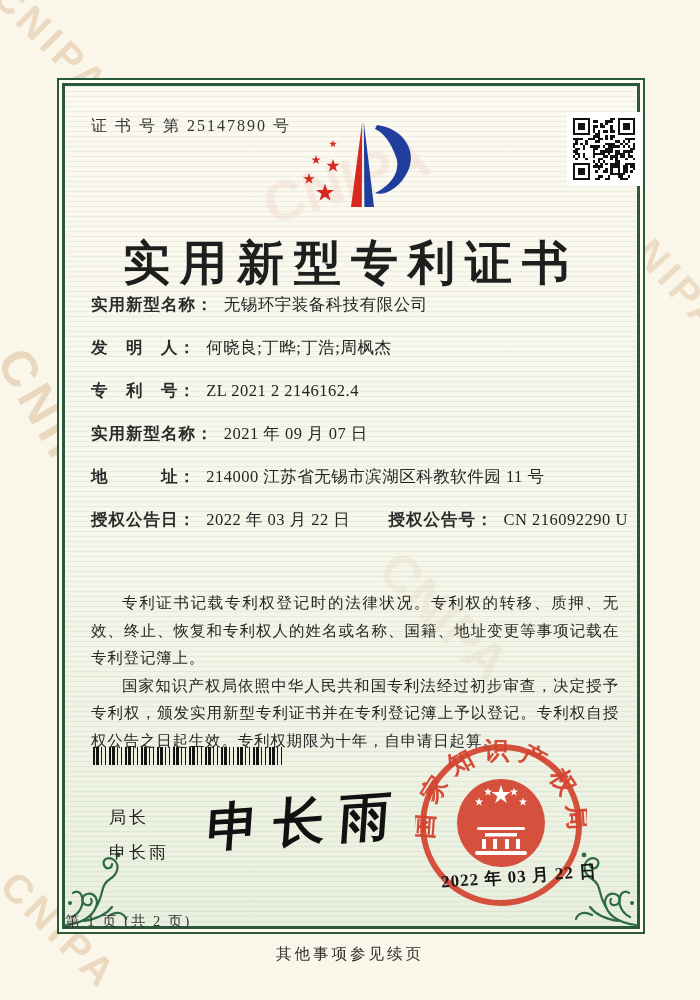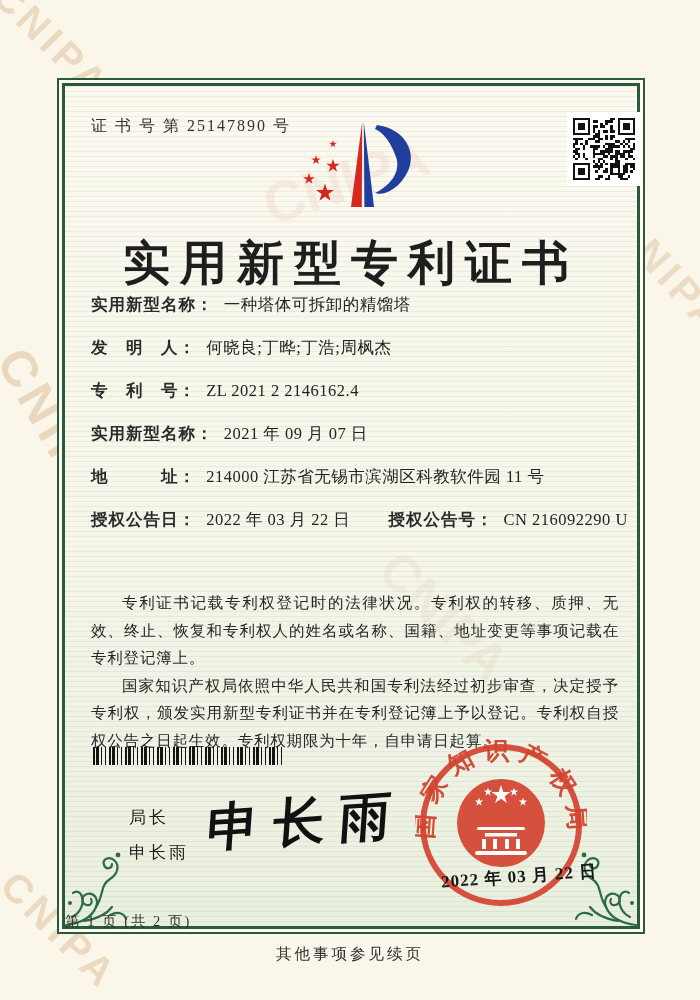--- a/index.html
+++ b/index.html
@@ -84,21 +84,21 @@
   .barcode {
     position:absolute; left:28px; top:661px; width:192px; height:18px; z-index:1;
     background:repeating-linear-gradient(90deg,
       #141414 0 2px, transparent 2px 3px,
       #141414 3px 6px, transparent 6px 8px,
       #141414 8px 9px, transparent 9px 12px,
       #141414 12px 13px, transparent 13px 16px);
   }
 
   
-  .director { position:absolute; left:64px; top:714px; z-index:2; }
+  .director { position:absolute; left:44px; top:714px; z-index:2; }
   .director div { font-size:17px; letter-spacing:3px; line-height:35px; color:#222; }
   .signature {
     position:absolute; left:142px; top:700px; width:230px; z-index:2;
     font-size:52px; font-weight:700; color:#111;
     letter-spacing:14px; white-space:nowrap;
     transform:rotate(-4deg) skewX(-8deg);
   }
 
   
   .seal { position:absolute; left:350px; top:653px; width:172px; height:172px; z-index:1; opacity:0.95; }
@@ -376,21 +376,21 @@
         <use href="#star" transform="translate(16,65) scale(6)" fill="#d6281e"></use>
         <use href="#star" transform="translate(32,79) scale(9.5)" fill="#d6281e"></use>
       </svg>
     </div>
 
     <div class="title">实用新型专利证书</div>
 
     <div class="fields">
       <div class="frow">
         <span class="flabel">实用新型名称：</span>
-        <span class="fvalue">一种塔体可拆卸的精馏塔</span>
+        <span class="fvalue">无锡环宇装备科技有限公司</span>
       </div>
       <div class="frow">
         <span class="flabel">发　明　人：</span>
         <span class="fvalue">何晓良;丁晔;丁浩;周枫杰</span>
       </div>
       <div class="frow">
         <span class="flabel">专　利　号：</span>
         <span class="fvalue">ZL 2021 2 2146162.4</span>
       </div>
       <div class="frow">

